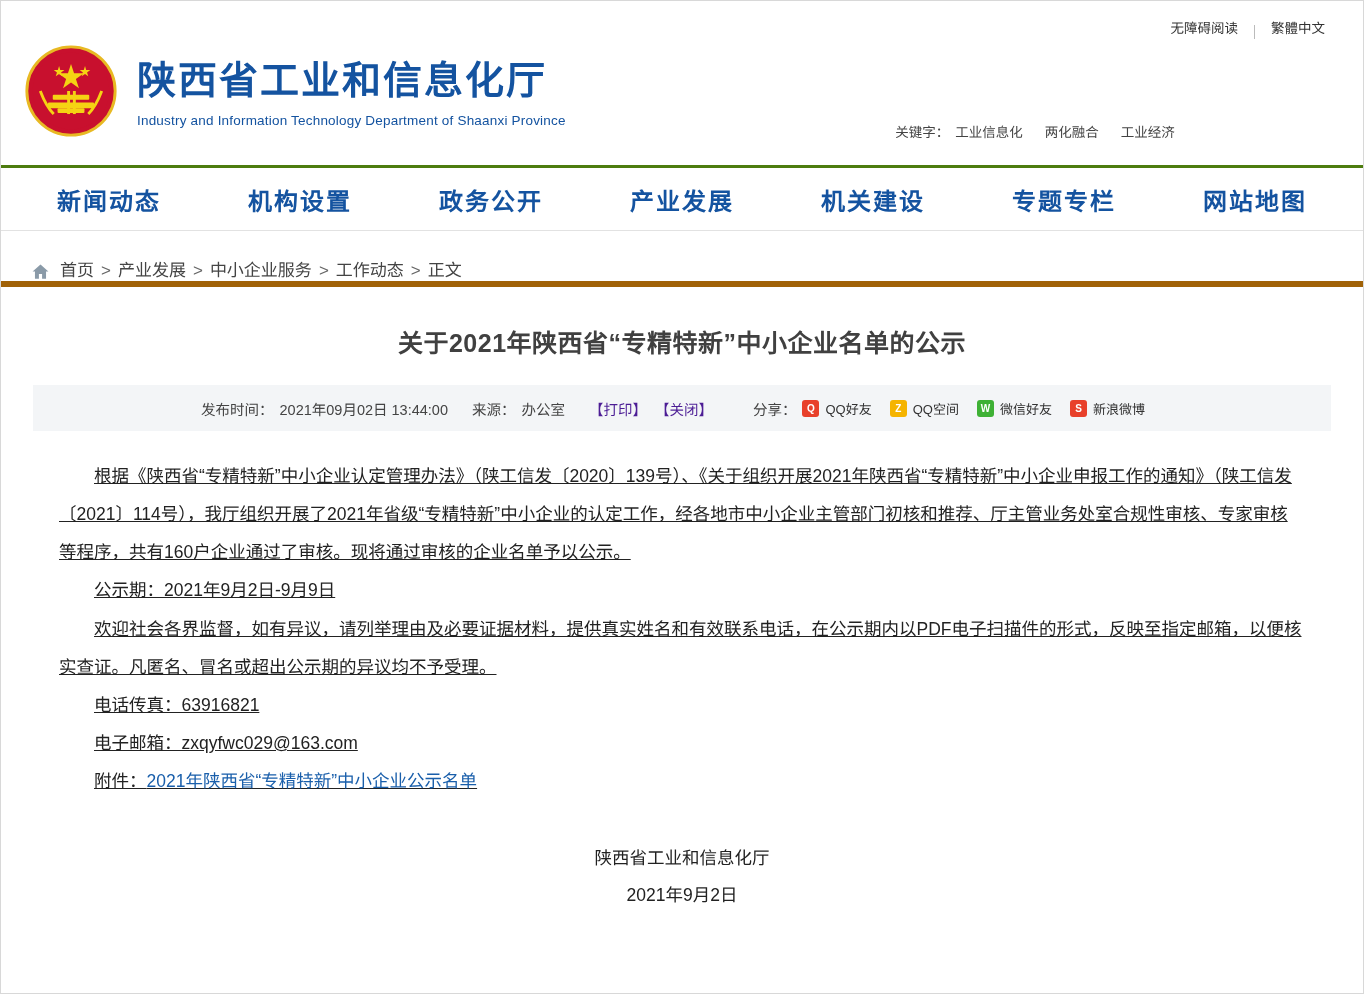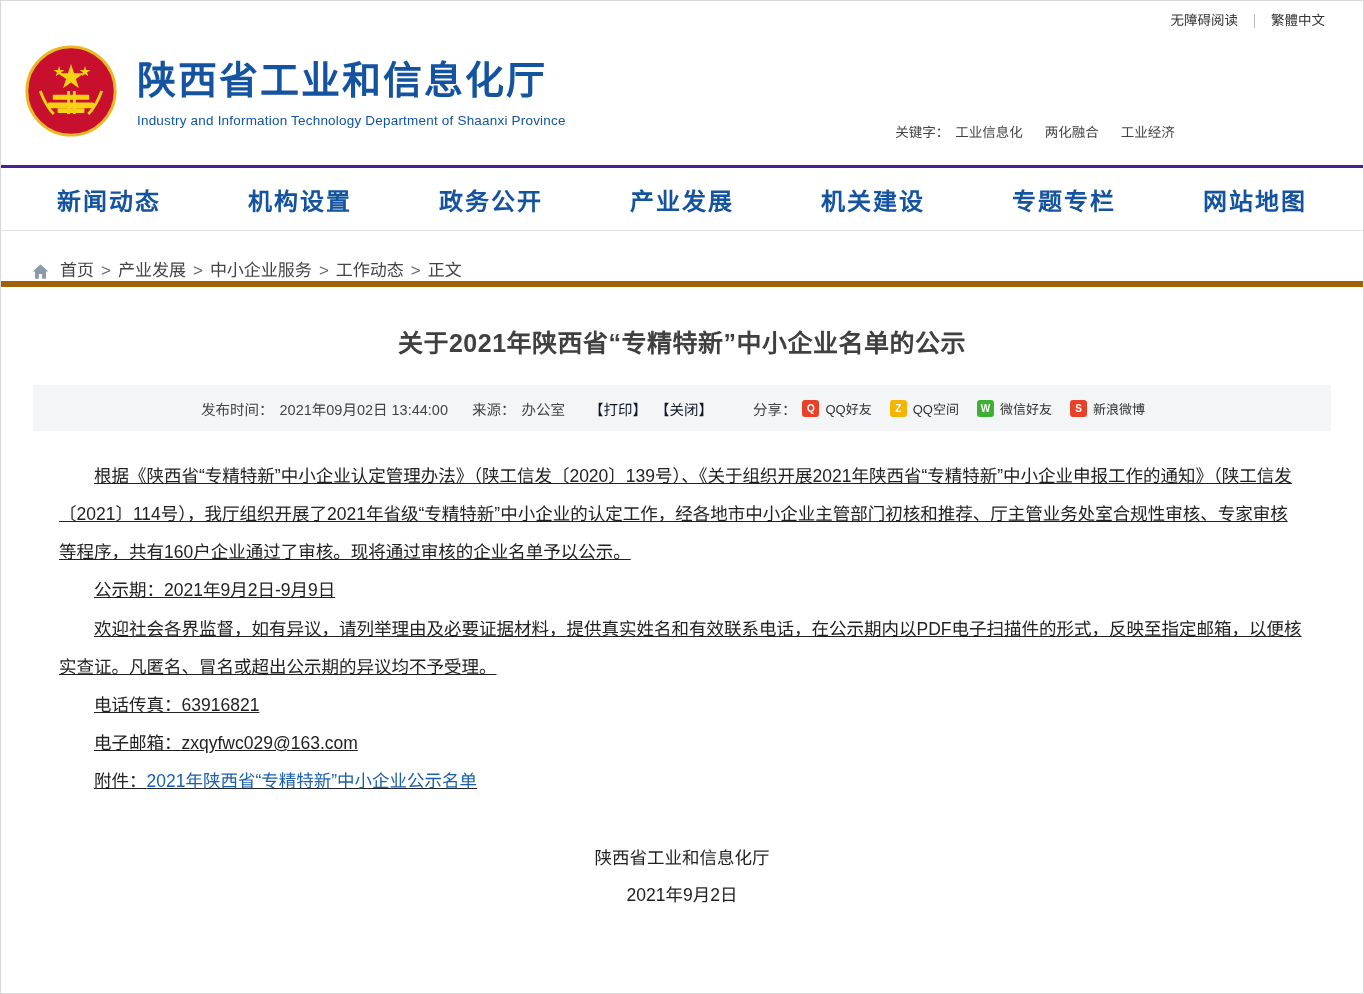--- a/index.html
+++ b/index.html
@@ -15,21 +15,21 @@
     border: 1px solid #d8d8d8;
     background: #fff;
     position: relative;
     overflow: hidden;
   }
 
   
   .topbar {
     height: 36px;
     display: flex;
-    align-items: center;
+    align-items: flex-end;
     justify-content: flex-end;
     padding-right: 38px;
     font-size: 13.5px;
     color: #333;
   }
   .topbar .link { color: #333; text-decoration: none; cursor: pointer; }
   .topbar .divider {
     display: inline-block;
     width: 1px; height: 14px;
     background: #bbb;
@@ -120,21 +120,21 @@
     justify-content: center;
   }
   .keywords .kw {
     color: #444; text-decoration: none; cursor: pointer; margin-right: 22px;
   }
   .keywords .kw-label { margin-right: 6px; }
 
   
   .nav {
     height: 66px;
-    border-top: 3px solid #4c1d95;
+    border-top: 3px solid #4d7c0f;
     border-bottom: 1px solid #e2e2e2;
     display: flex;
     align-items: center;
     justify-content: space-between;
     padding: 0 56px;
     background: #fff;
   }
   .nav-item {
     font-size: 24px;
     font-weight: bold;
@@ -173,21 +173,21 @@
     background: #f3f5f7;
     height: 46px;
     display: flex;
     align-items: center;
     justify-content: center;
     font-size: 14.5px;
     color: #444;
     gap: 0;
   }
   .meta-bar span { margin-right: 6px; }
-  .meta-link { color: #0f172a; text-decoration: none; cursor: pointer; }
+  .meta-link { color: #4c1d95; text-decoration: none; cursor: pointer; }
   .share-label { margin-left: 40px; margin-right: 6px; }
   .share-item {
     display: inline-flex;
     align-items: center;
     margin-right: 12px;
     color: #333;
     font-size: 13px;
     text-decoration: none;
     cursor: pointer;
   }

